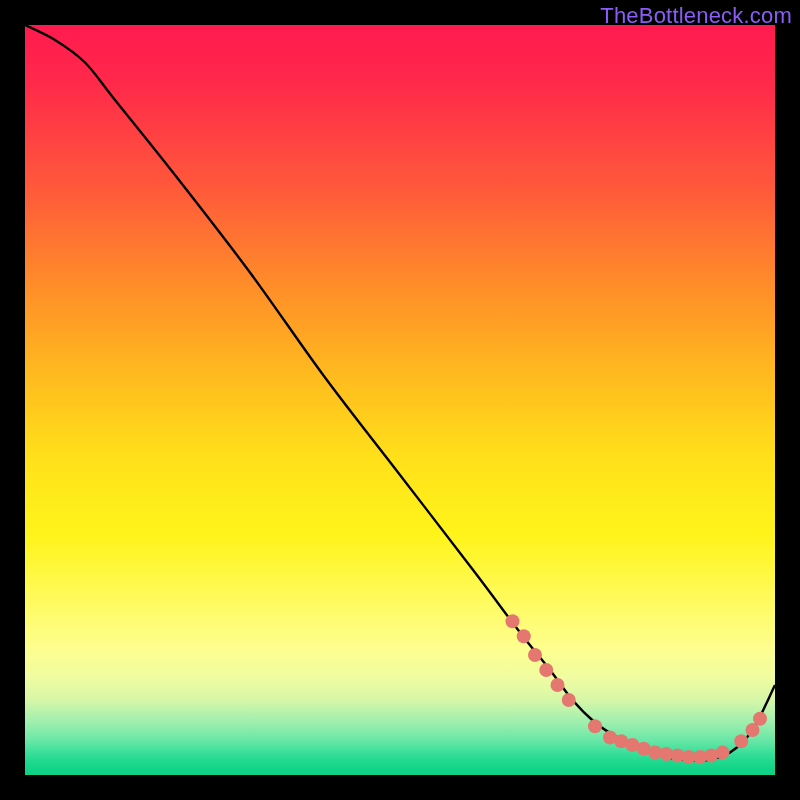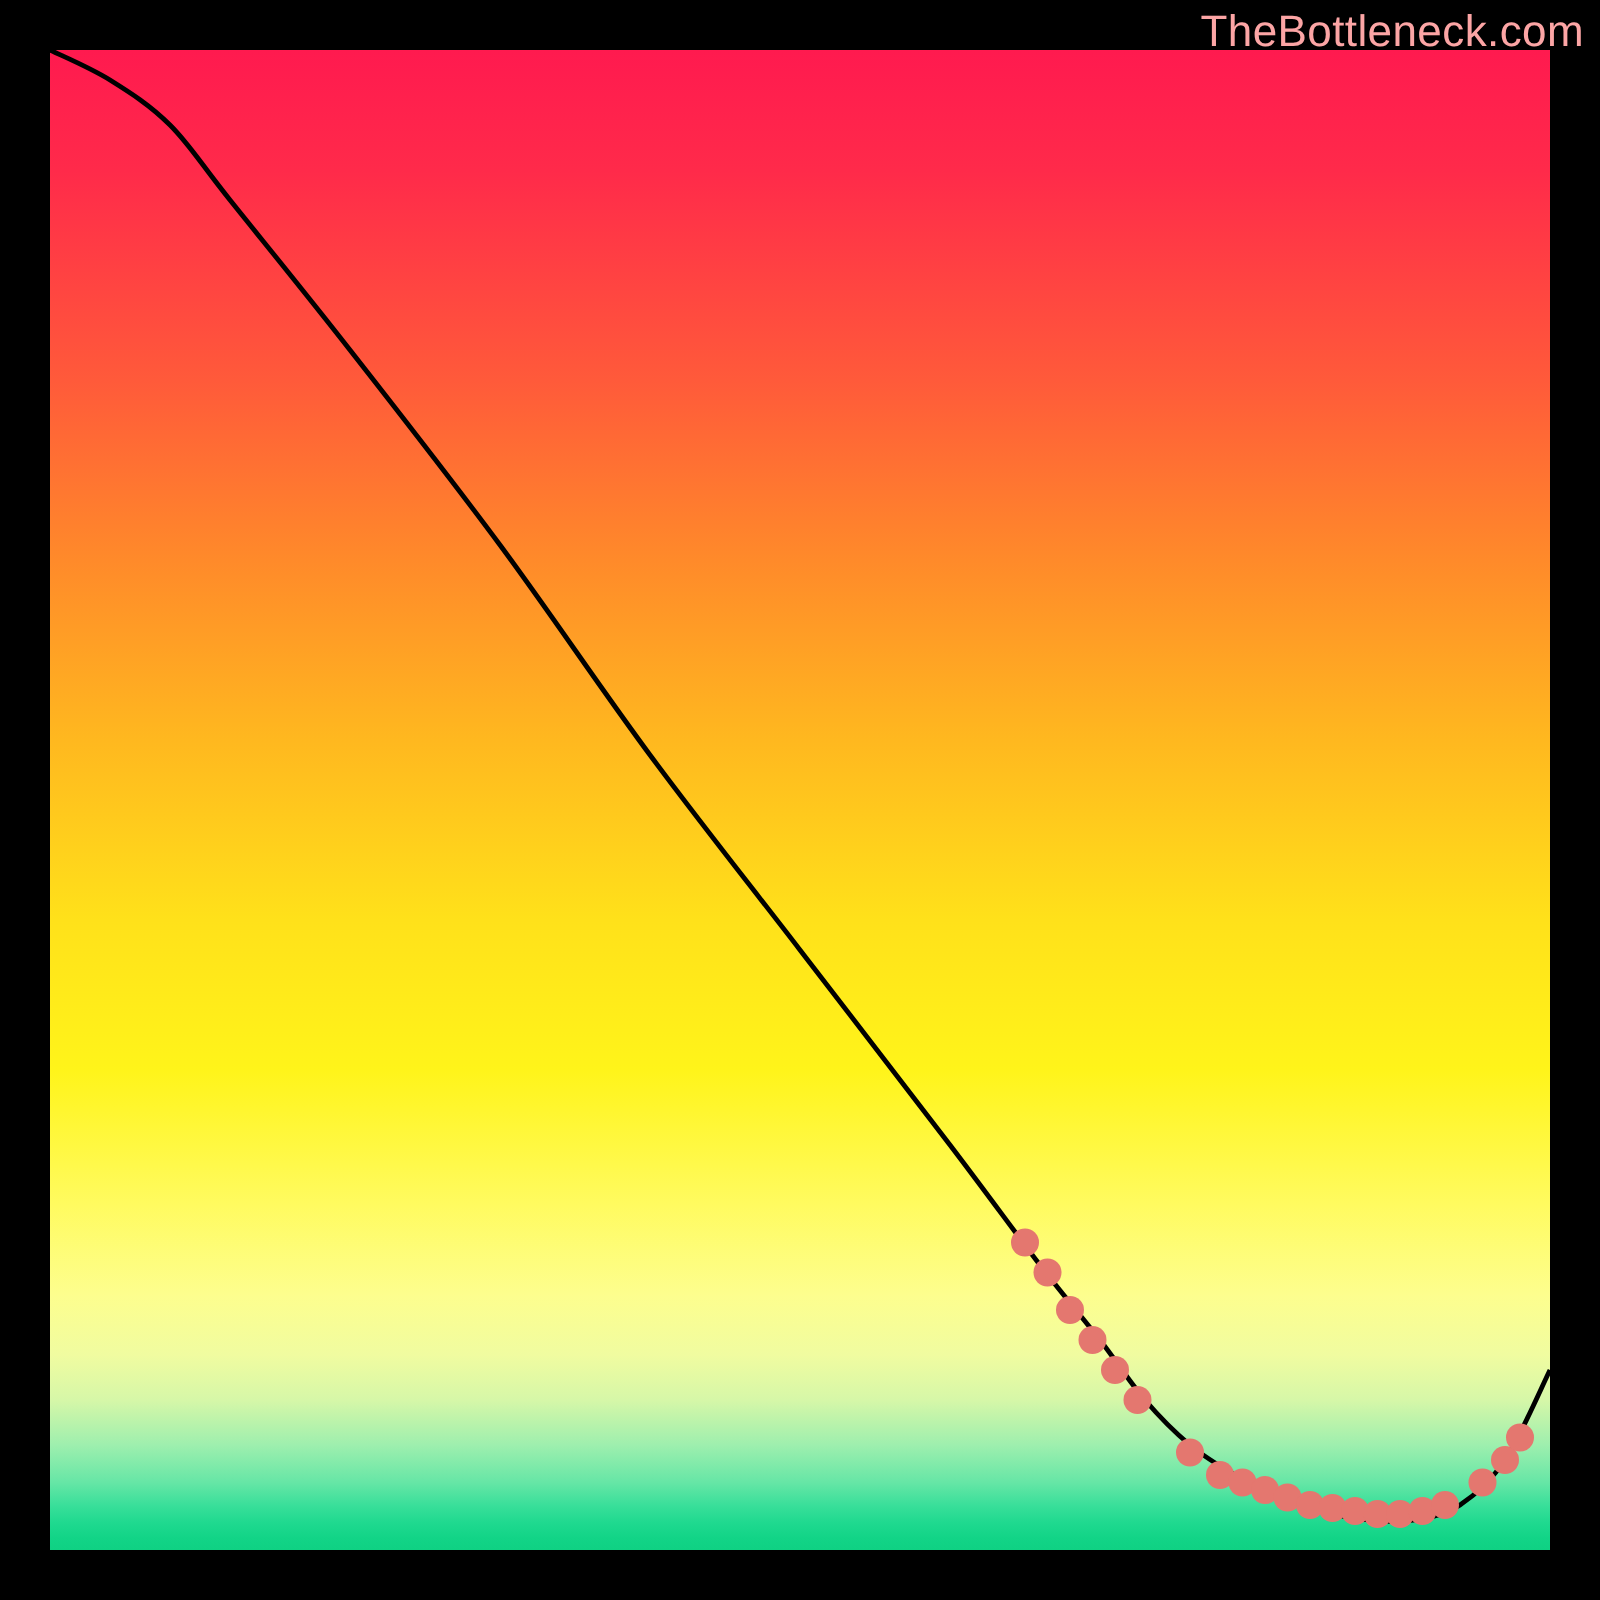--- a/index.html
+++ b/index.html
@@ -49,21 +49,21 @@
     left: 0;
     top: 0;
     width: 750px;
     height: 750px;
     pointer-events: none;
   }
   .watermark {
     position: absolute;
     top: 3px;
     right: 8px;
-    color: #fca5a5;
+    color: #8b5cf6;
     font-size: 22px;
     letter-spacing: 0.2px;
     font-weight: 500;
   }
 </style>
 </head>
 <body>
 
 <div class="stage">
   <div class="watermark">TheBottleneck.com</div>

